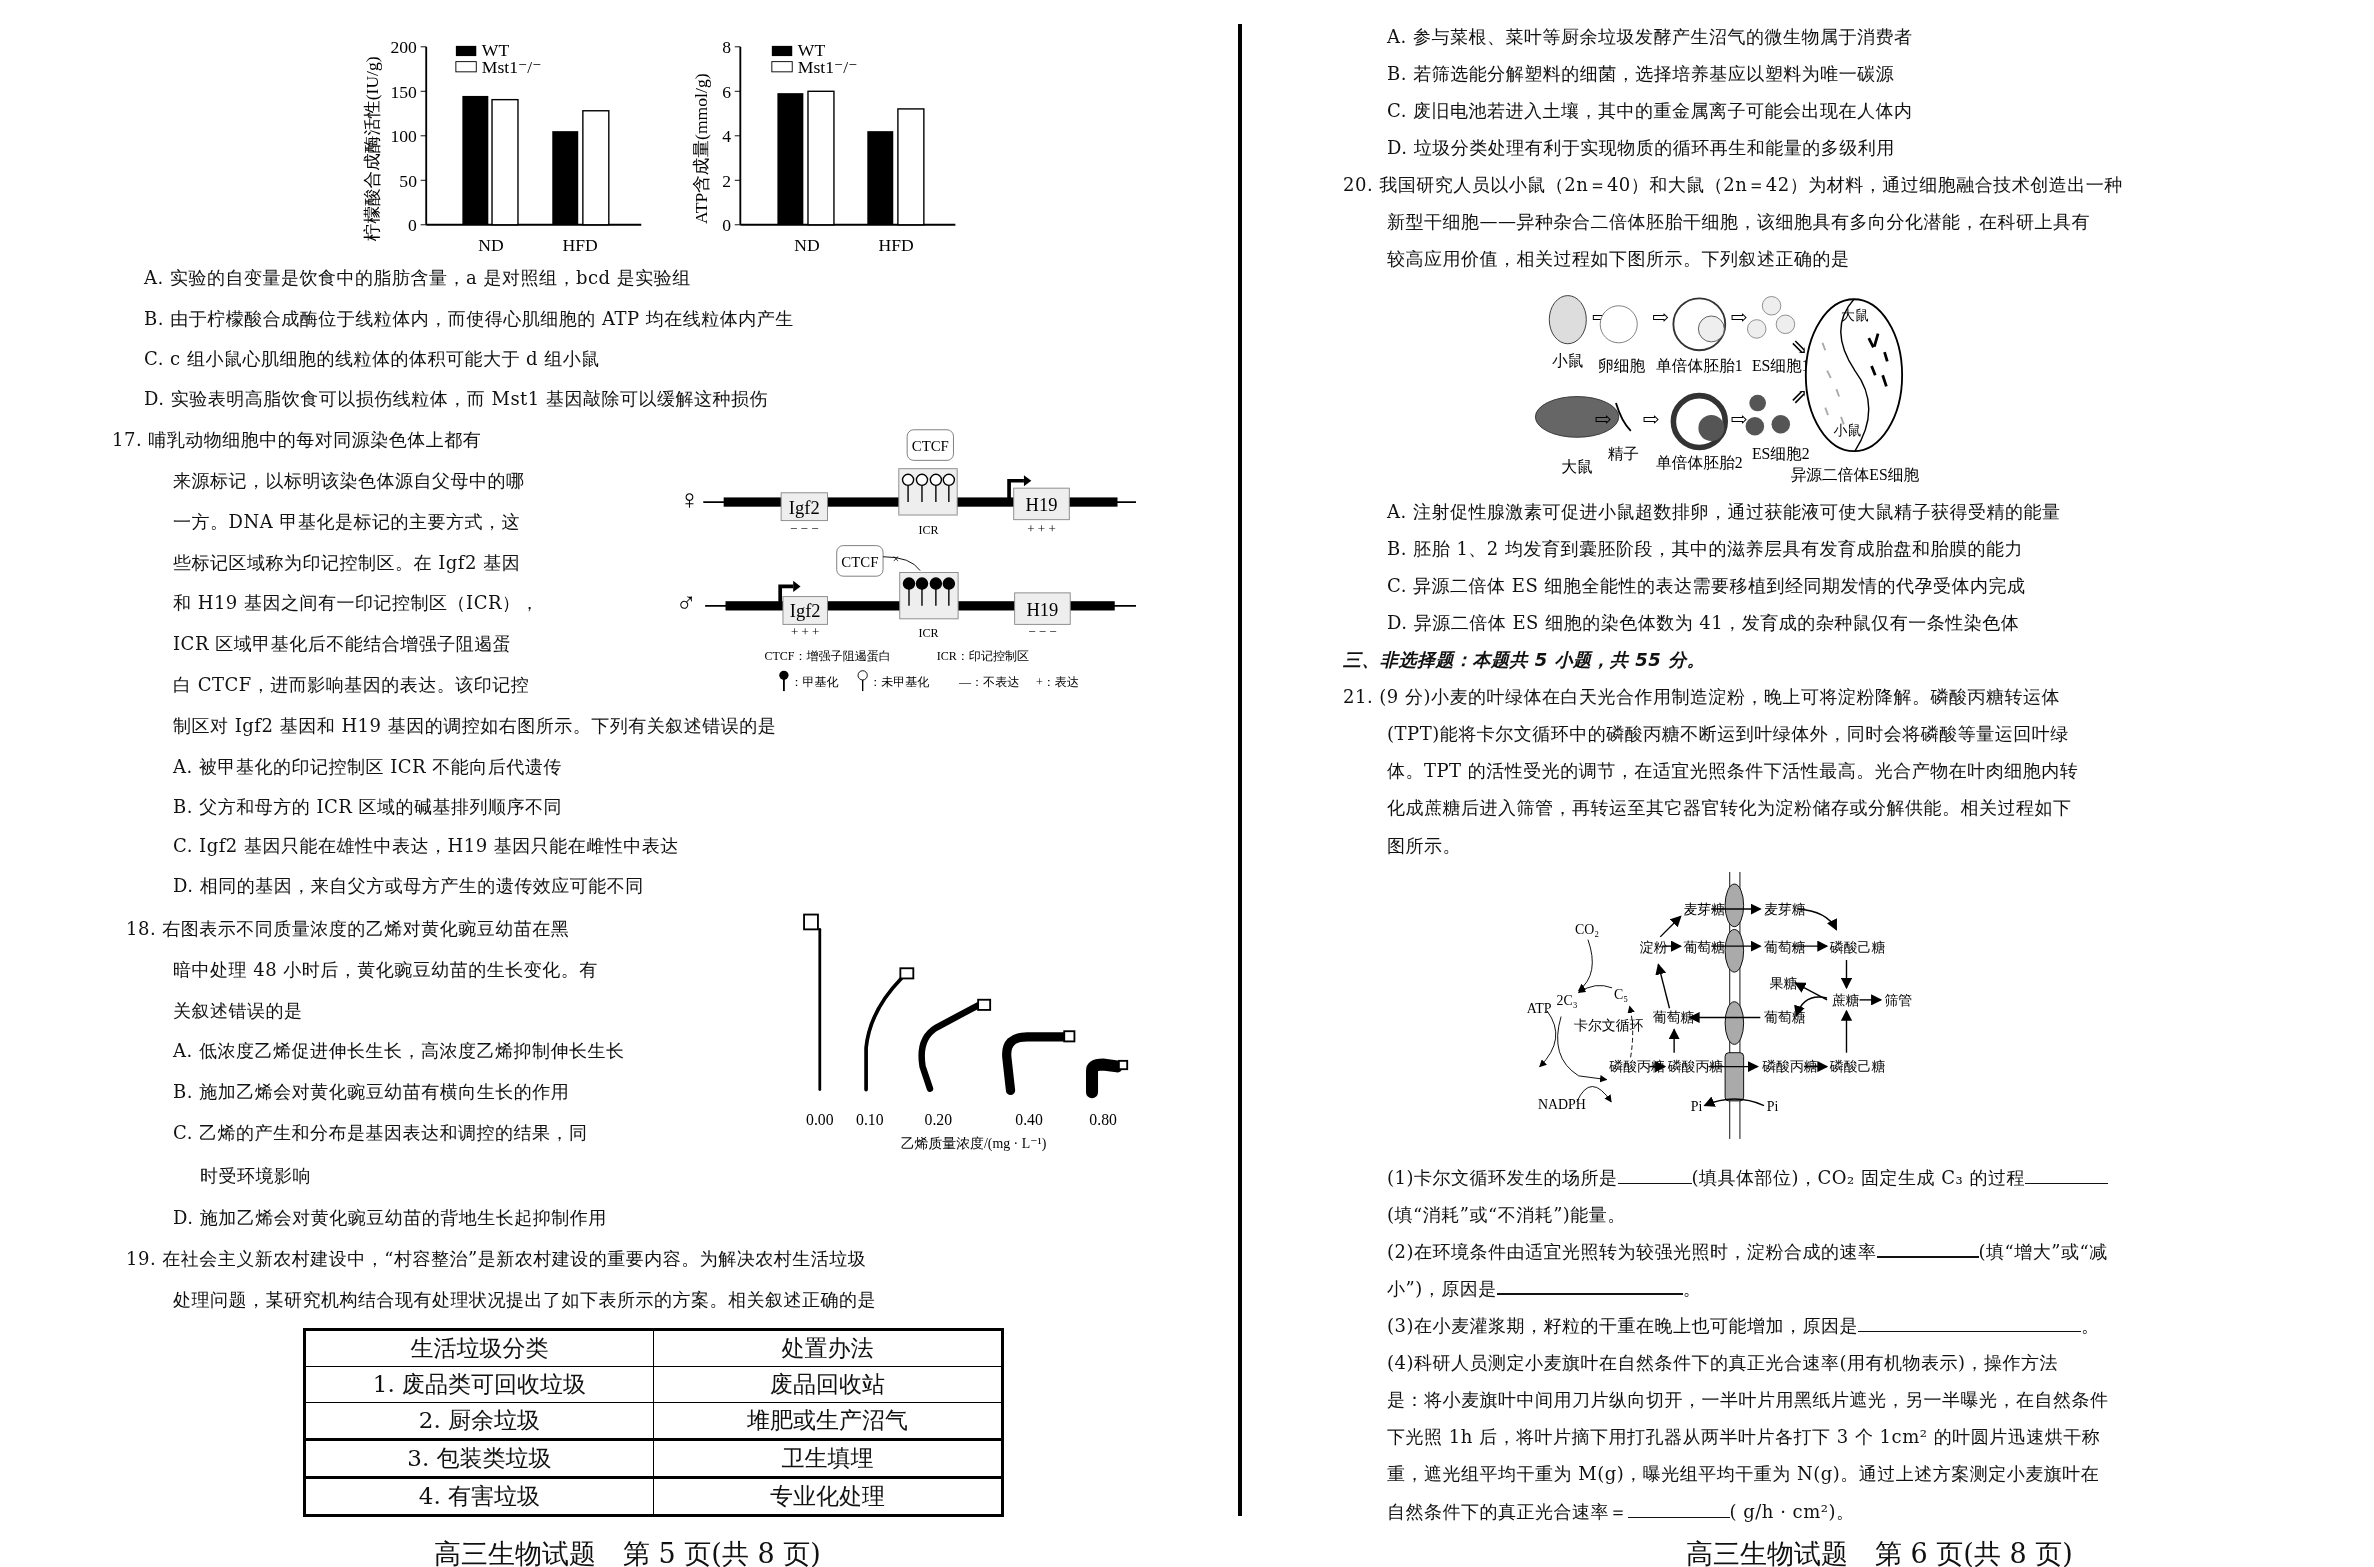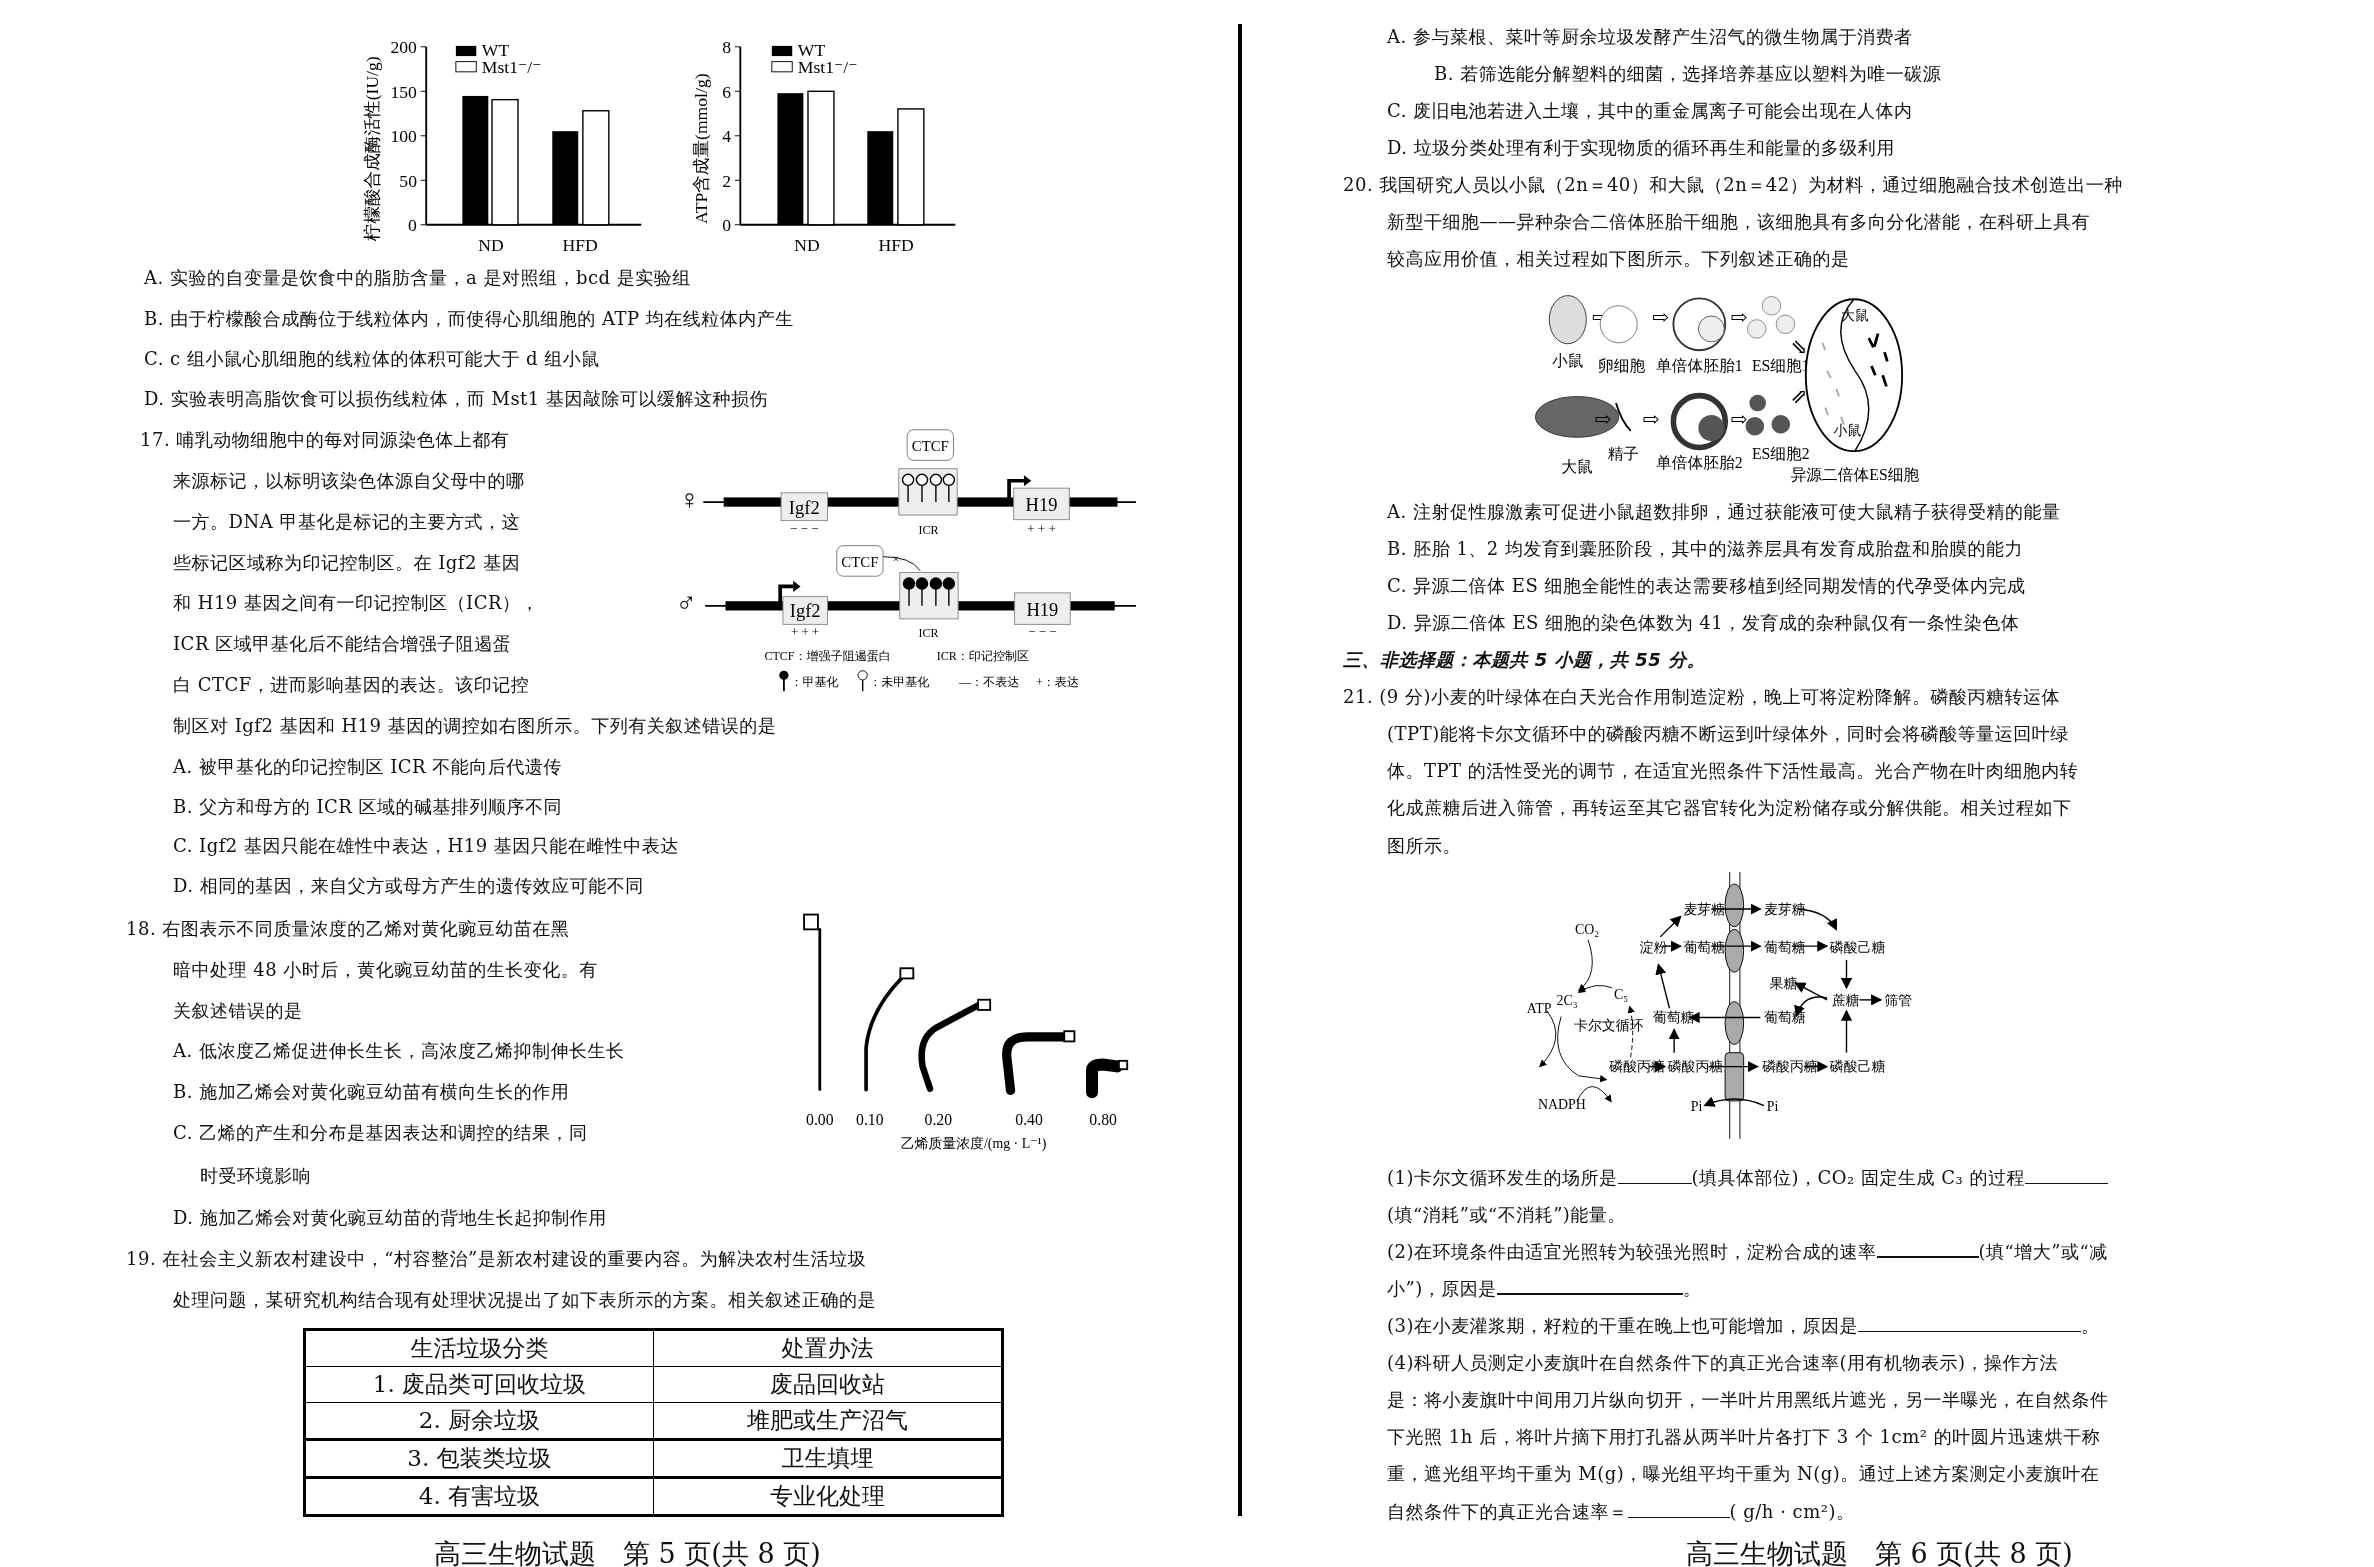--- a/index.html
+++ b/index.html
@@ -91,21 +91,21 @@
     <rect x="102" y="46" width="22" height="11" fill="#fff" stroke="#000"></rect>
     <text x="130" y="58">Mst1⁻/⁻</text>
   </g>
 </svg>
 
 <div class="line" style="left:144px;top:258px">A. 实验的自变量是饮食中的脂肪含量，a 是对照组，bcd 是实验组</div>
 <div class="line" style="left:144px;top:299px">B. 由于柠檬酸合成酶位于线粒体内，而使得心肌细胞的 ATP 均在线粒体内产生</div>
 <div class="line" style="left:144px;top:339px">C. c 组小鼠心肌细胞的线粒体的体积可能大于 d 组小鼠</div>
 <div class="line" style="left:144px;top:379px">D. 实验表明高脂饮食可以损伤线粒体，而 Mst1 基因敲除可以缓解这种损伤</div>
 
-<div class="line" style="left:140px;top:420px">17. 哺乳动物细胞中的每对同源染色体上都有</div>
+<div class="line" style="left:112px;top:420px">17. 哺乳动物细胞中的每对同源染色体上都有</div>
 <div class="line" style="left:173px;top:461px">来源标记，以标明该染色体源自父母中的哪</div>
 <div class="line" style="left:173px;top:502px">一方。DNA 甲基化是标记的主要方式，这</div>
 <div class="line" style="left:173px;top:543px">些标记区域称为印记控制区。在 Igf2 基因</div>
 <div class="line" style="left:173px;top:583px">和 H19 基因之间有一印记控制区（ICR），</div>
 <div class="line" style="left:173px;top:624px">ICR 区域甲基化后不能结合增强子阻遏蛋</div>
 <div class="line" style="left:173px;top:665px">白 CTCF，进而影响基因的表达。该印记控</div>
 <div class="line" style="left:173px;top:706px">制区对 Igf2 基因和 H19 基因的调控如右图所示。下列有关叙述错误的是</div>
 
 <svg class="abs" style="left:668px;top:427px" width="482" height="278" viewBox="0 0 520 300">
 
@@ -238,21 +238,21 @@
     <td>专业化处理</td>
   </tr>
 </tbody>
   </table>
 
 <div class="footer" style="left:434px;top:1535px">高三生物试题　第 5 页(共 8 页)</div>
 
 <div class="divider"></div>
 
 <div class="line" style="left:1387px;top:16.7px">A. 参与菜根、菜叶等厨余垃圾发酵产生沼气的微生物属于消费者</div>
-<div class="line" style="left:1434px;top:54px">B. 若筛选能分解塑料的细菌，选择培养基应以塑料为唯一碳源</div>
+<div class="line" style="left:1387px;top:54px">B. 若筛选能分解塑料的细菌，选择培养基应以塑料为唯一碳源</div>
 <div class="line" style="left:1387px;top:91px">C. 废旧电池若进入土壤，其中的重金属离子可能会出现在人体内</div>
 <div class="line" style="left:1387px;top:128px">D. 垃圾分类处理有利于实现物质的循环再生和能量的多级利用</div>
 
 <div class="line" style="left:1343px;top:165px">20. 我国研究人员以小鼠（2n＝40）和大鼠（2n＝42）为材料，通过细胞融合技术创造出一种</div>
 <div class="line" style="left:1387px;top:202px">新型干细胞——异种杂合二倍体胚胎干细胞，该细胞具有多向分化潜能，在科研上具有</div>
 <div class="line" style="left:1387px;top:239px">较高应用价值，相关过程如下图所示。下列叙述正确的是</div>
 
 <svg class="abs" style="left:1521px;top:278px" width="853" height="213" viewBox="0 0 920 230">
   <g font-size="17" text-anchor="middle" font-family="DejaVu Sans, sans-serif">
 

